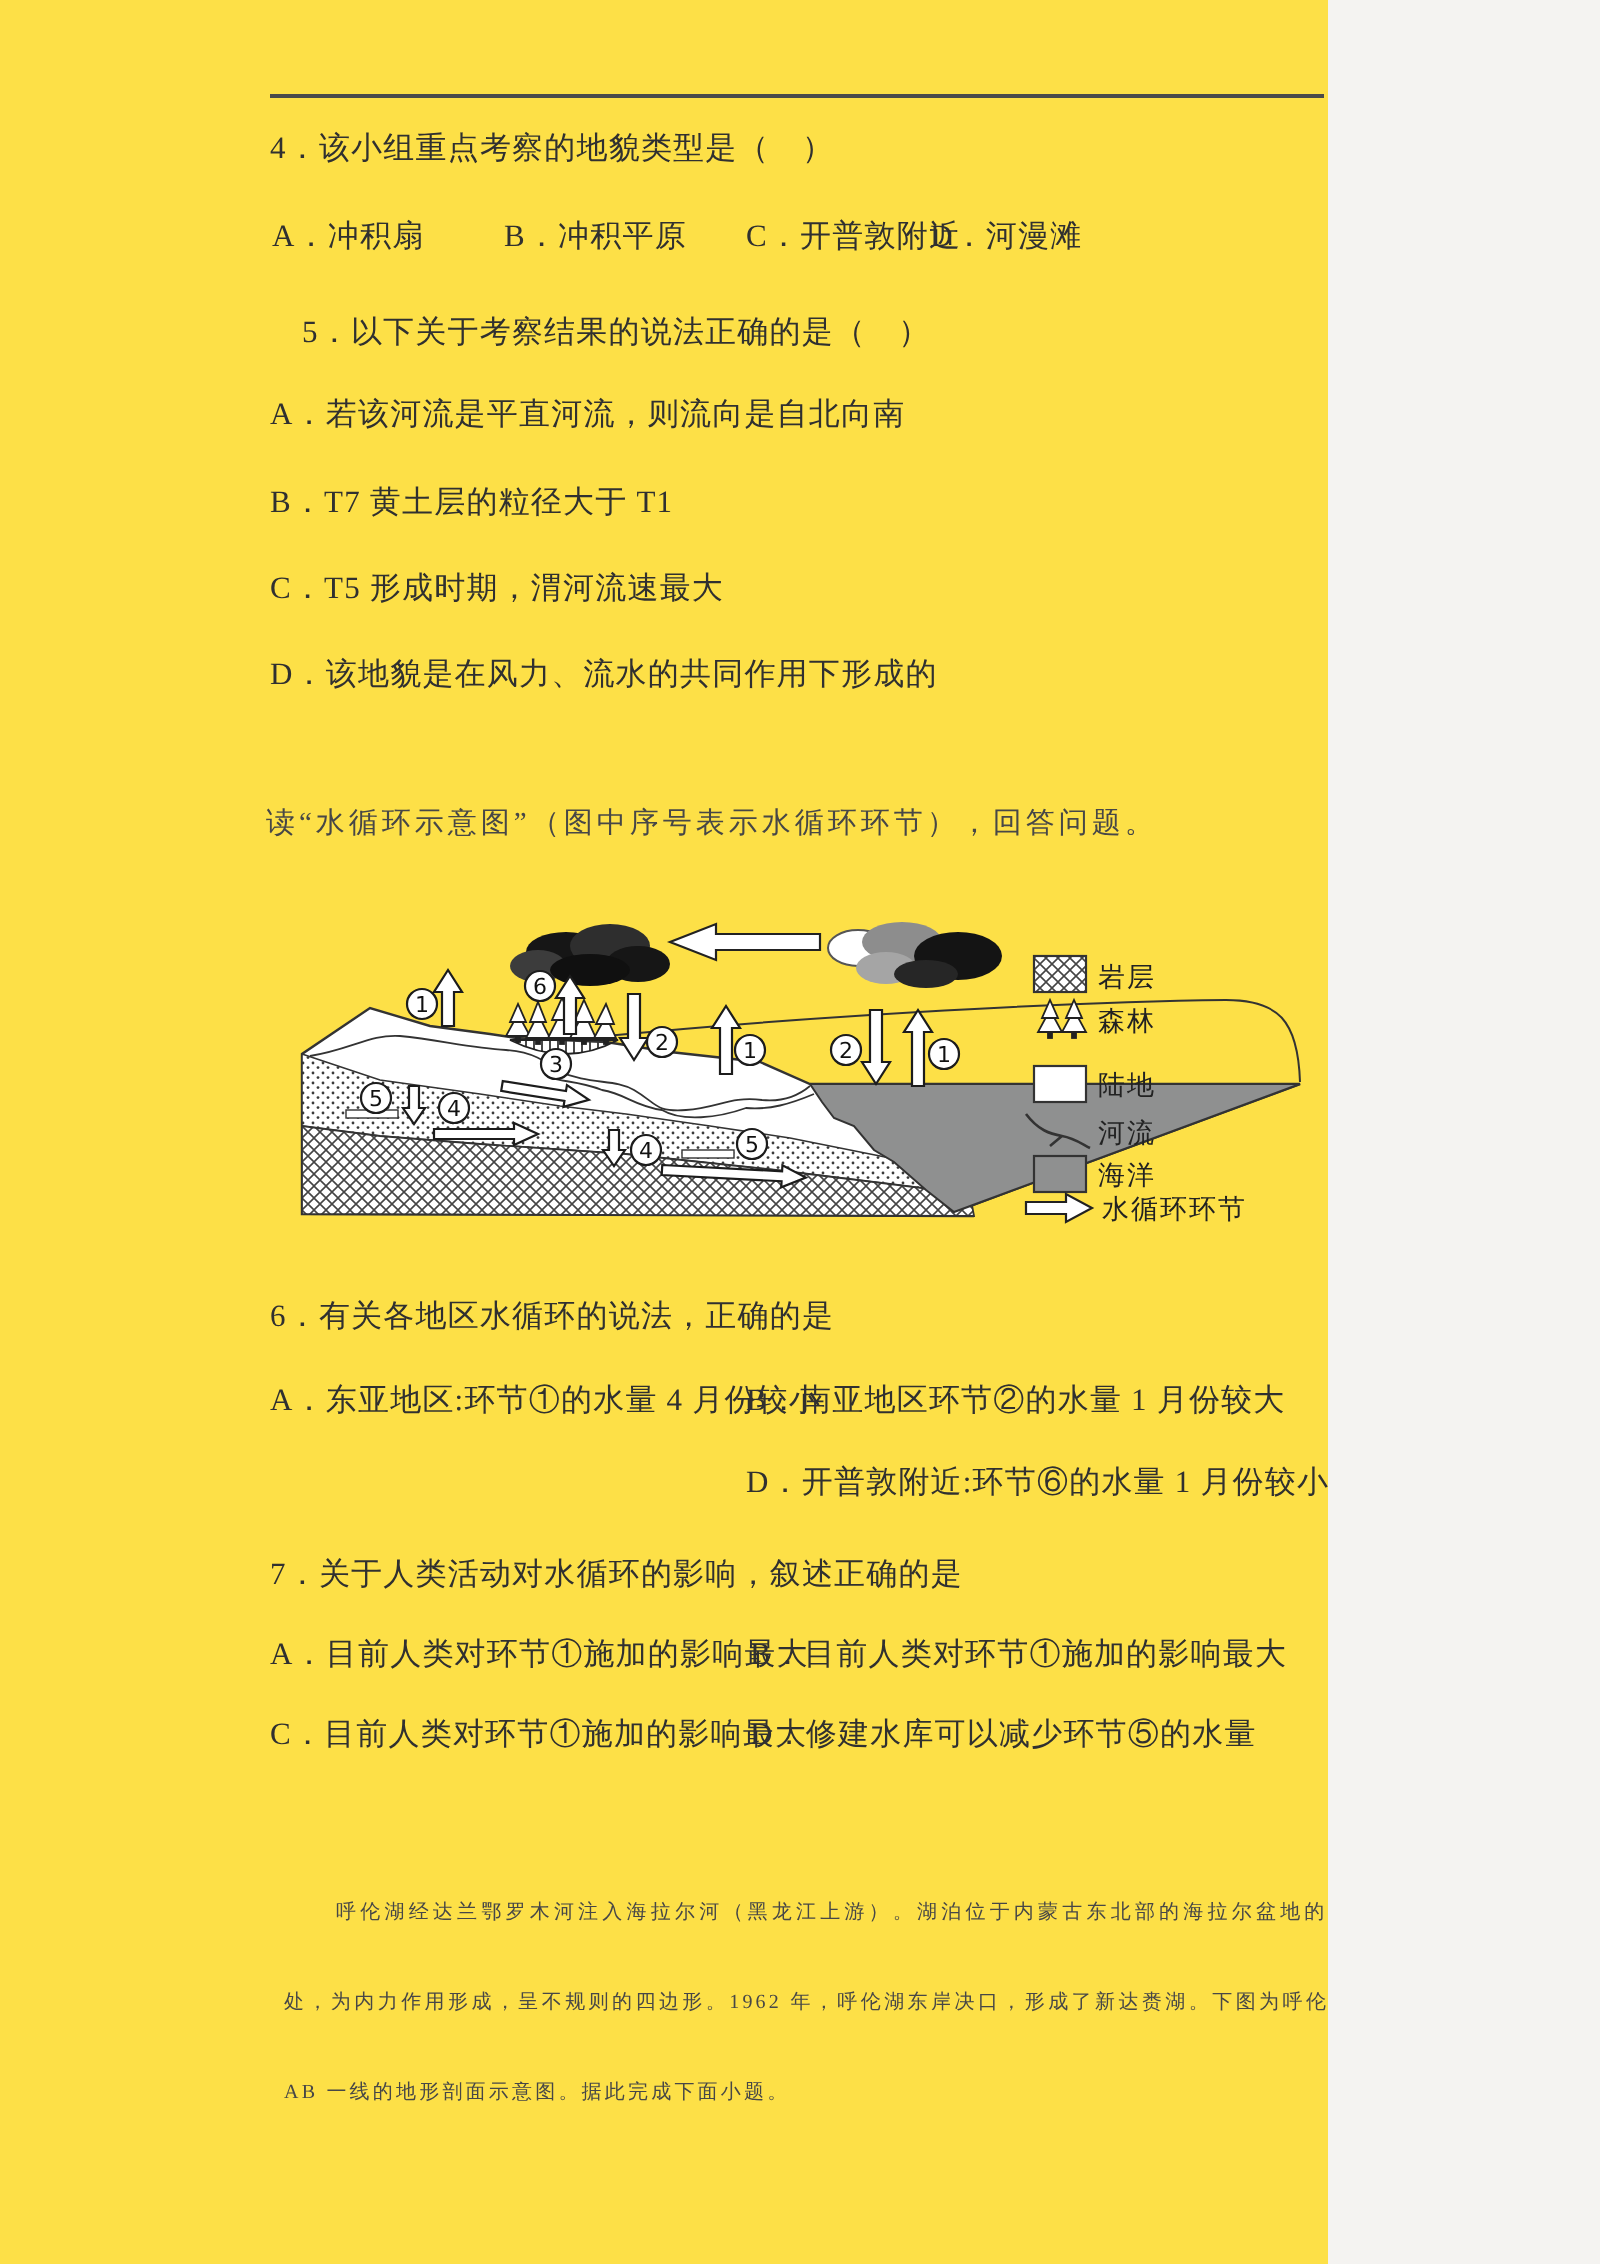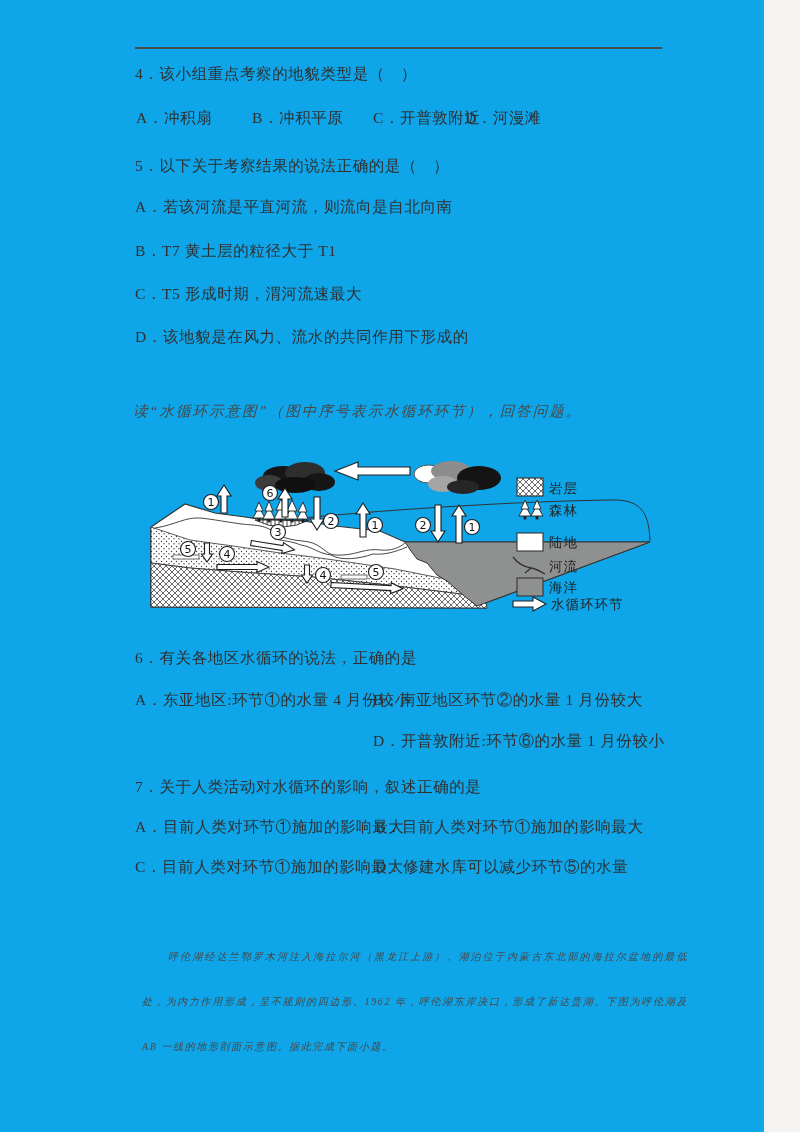--- a/index.html
+++ b/index.html
@@ -1,38 +1,37 @@
 <!DOCTYPE html>
 <html><head>
 <meta charset="utf-8">
 <style>
   html,body{margin:0;padding:0;}
   body{background:#f4f3f1;}
   .page{
     position:relative;
-    width:764px;height:1132px;
-    background:#0ea5e9;
+    width:664px;height:1132px;
+    background:#fde047;
     font-family:"Liberation Serif", serif;
     color:#2f2f2f;
     overflow:hidden;
   }
   .topline{
     position:absolute;left:135px;top:47px;width:527px;
     border-top:2px solid #4a4a4a;
   }
   .stem,.opt{
     position:absolute;
     font-size:15.5px;
     letter-spacing:0.6px;
     white-space:nowrap;
     color:#303030;
   }
   .kai{
     position:absolute;
-    font-style:italic;
     color:#474747;
   }
   .intro{
     left:133px;top:402px;
     font-size:14.5px;
     letter-spacing:2px;
     white-space:nowrap;
   }
   .passage{
     left:142px;top:934px;width:546px;
@@ -61,21 +60,21 @@
 <div class="page">
 
   <div class="topline"></div>
 
   <div class="stem" style="left:135px;top:64px">4．该小组重点考察的地貌类型是（　）</div>
   <div class="opt" style="left:136px;top:108px">A．冲积扇</div>
   <div class="opt" style="left:252px;top:108px">B．冲积平原</div>
   <div class="opt" style="left:373px;top:108px">C．开普敦附近</div>
   <div class="opt" style="left:465px;top:108px">D．河漫滩</div>
 
-  <div class="stem" style="left:135px;top:156px">5．以下关于考察结果的说法正确的是（　）</div>
+  <div class="stem" style="left:151px;top:156px">5．以下关于考察结果的说法正确的是（　）</div>
   <div class="opt" style="left:135px;top:197px">A．若该河流是平直河流，则流向是自北向南</div>
   <div class="opt" style="left:135px;top:241px">B．T7 黄土层的粒径大于 T1</div>
   <div class="opt" style="left:135px;top:284px">C．T5 形成时期，渭河流速最大</div>
   <div class="opt" style="left:135px;top:327px">D．该地貌是在风力、流水的共同作用下形成的</div>
 
   <div class="kai intro">读“水循环示意图”（图中序号表示水循环环节），回答问题。</div>
 
   <svg style="position:absolute;left:145px;top:455px" width="550" height="185" viewBox="0 0 550 185">
     <defs>
       <pattern id="pDots" width="5" height="5" patternUnits="userSpaceOnUse">

